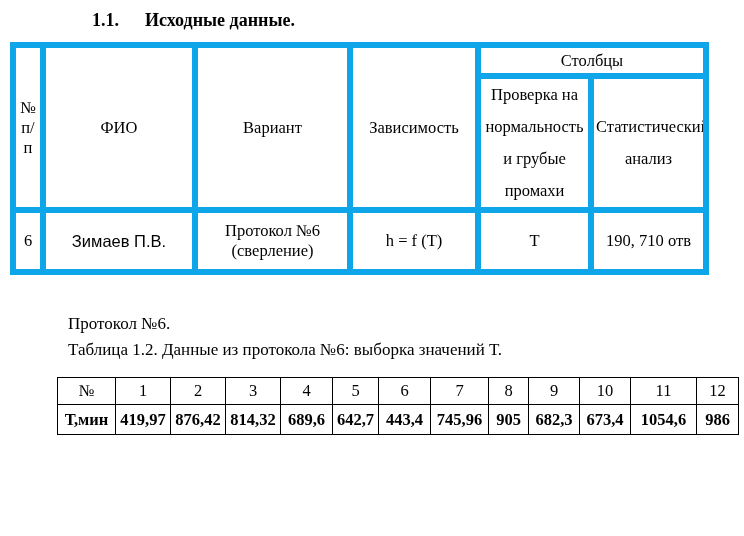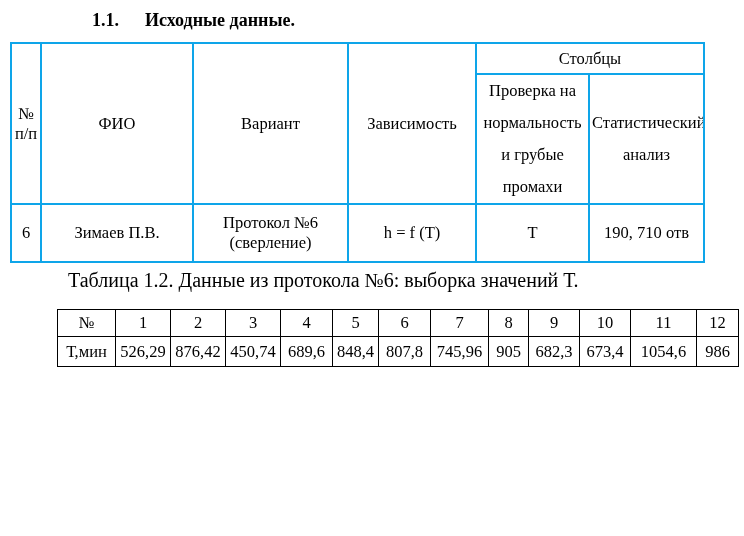--- a/index.html
+++ b/index.html
@@ -24,71 +24,71 @@
   .heading-num { display: inline-block; margin-right: 26px; }
 
   
   .main-table {
     border-collapse: collapse;
     table-layout: fixed;
     width: 693px;
     margin: 11px 0 0 10px;
   }
   .main-table th, .main-table td {
-    border: 2px solid #0ea5e9;
+    border: 6px solid #0ea5e9;
     text-align: center;
     vertical-align: middle;
     font-weight: normal;
     font-size: 16.5px;
     padding: 0 2px;
     overflow: hidden;
   }
   .row-group-hdr { height: 31px; }
   .row-sub-hdr th { height: 85px; line-height: 32px; }
   .row-data td { height: 56px; }
   .preline { white-space: pre-line; }
   .cell-variant { line-height: 20px; }
   .cell-fio {
-    font-family: Liberation Serif, serif;
+    font-family: Liberation Sans, sans-serif;
     font-size: 15px;
   }
 
   
   .protocol-title {
     margin: 39px 30px 0 68px;
     font-size: 17px;
   }
   .protocol-desc {
     margin: 14px 28px 0 68px;
     font-size: 17px;
     line-height: 33px;
     text-align: justify;
   }
   .table-caption {
     margin: 6px 30px 0 68px;
-    font-size: 20px;
+    font-size: 17px;
   }
 
   
   .sample-table {
     border-collapse: collapse;
     table-layout: fixed;
     width: 681px;
     margin: 17px 0 0 57px;
   }
   .sample-table td {
     border: 1px solid #000;
     text-align: center;
     vertical-align: middle;
     font-size: 16.5px;
     padding: 0 1px;
     overflow: hidden;
   }
   .sample-row-1 td { height: 26px; }
-  .sample-row-2 td { height: 29px; }
+  .sample-row-2 td { height: 29px; font-weight: bold; }
 </style>
 </head>
 <body>
 
 <div class="page">
 
   <div class="heading">
     <span class="heading-num">1.1.</span><span>Исходные данные.</span>
   </div>
 
@@ -119,20 +119,21 @@
         <td class="cell-fio">Зимаев П.В.</td>
         <td class="preline cell-variant">Протокол №6
 (сверление)</td>
         <td>h = f (T)</td>
         <td>Т</td>
         <td>190, 710 отв</td>
       </tr>
     </tbody>
   </table>
 
+  <p class="protocol-title">Протокол №6.</p>
 
 
   <p class="table-caption">Таблица 1.2. Данные из протокола №6: выборка значений Т.</p>
 
   <table class="sample-table">
     <colgroup>
       <col style="width:58px">
         <col style="width:55px">
         <col style="width:55px">
         <col style="width:55px">
@@ -157,26 +158,26 @@
         <td>6</td>
         <td>7</td>
         <td>8</td>
         <td>9</td>
         <td>10</td>
         <td>11</td>
         <td>12</td>
       </tr>
       <tr class="sample-row-2">
         <td>Т,мин</td>
-        <td>526,29</td>
+        <td>419,97</td>
         <td>876,42</td>
-        <td>450,74</td>
+        <td>814,32</td>
         <td>689,6</td>
-        <td>848,4</td>
-        <td>807,8</td>
+        <td>642,7</td>
+        <td>443,4</td>
         <td>745,96</td>
         <td>905</td>
         <td>682,3</td>
         <td>673,4</td>
         <td>1054,6</td>
         <td>986</td>
       </tr>
     </tbody>
   </table>
 

